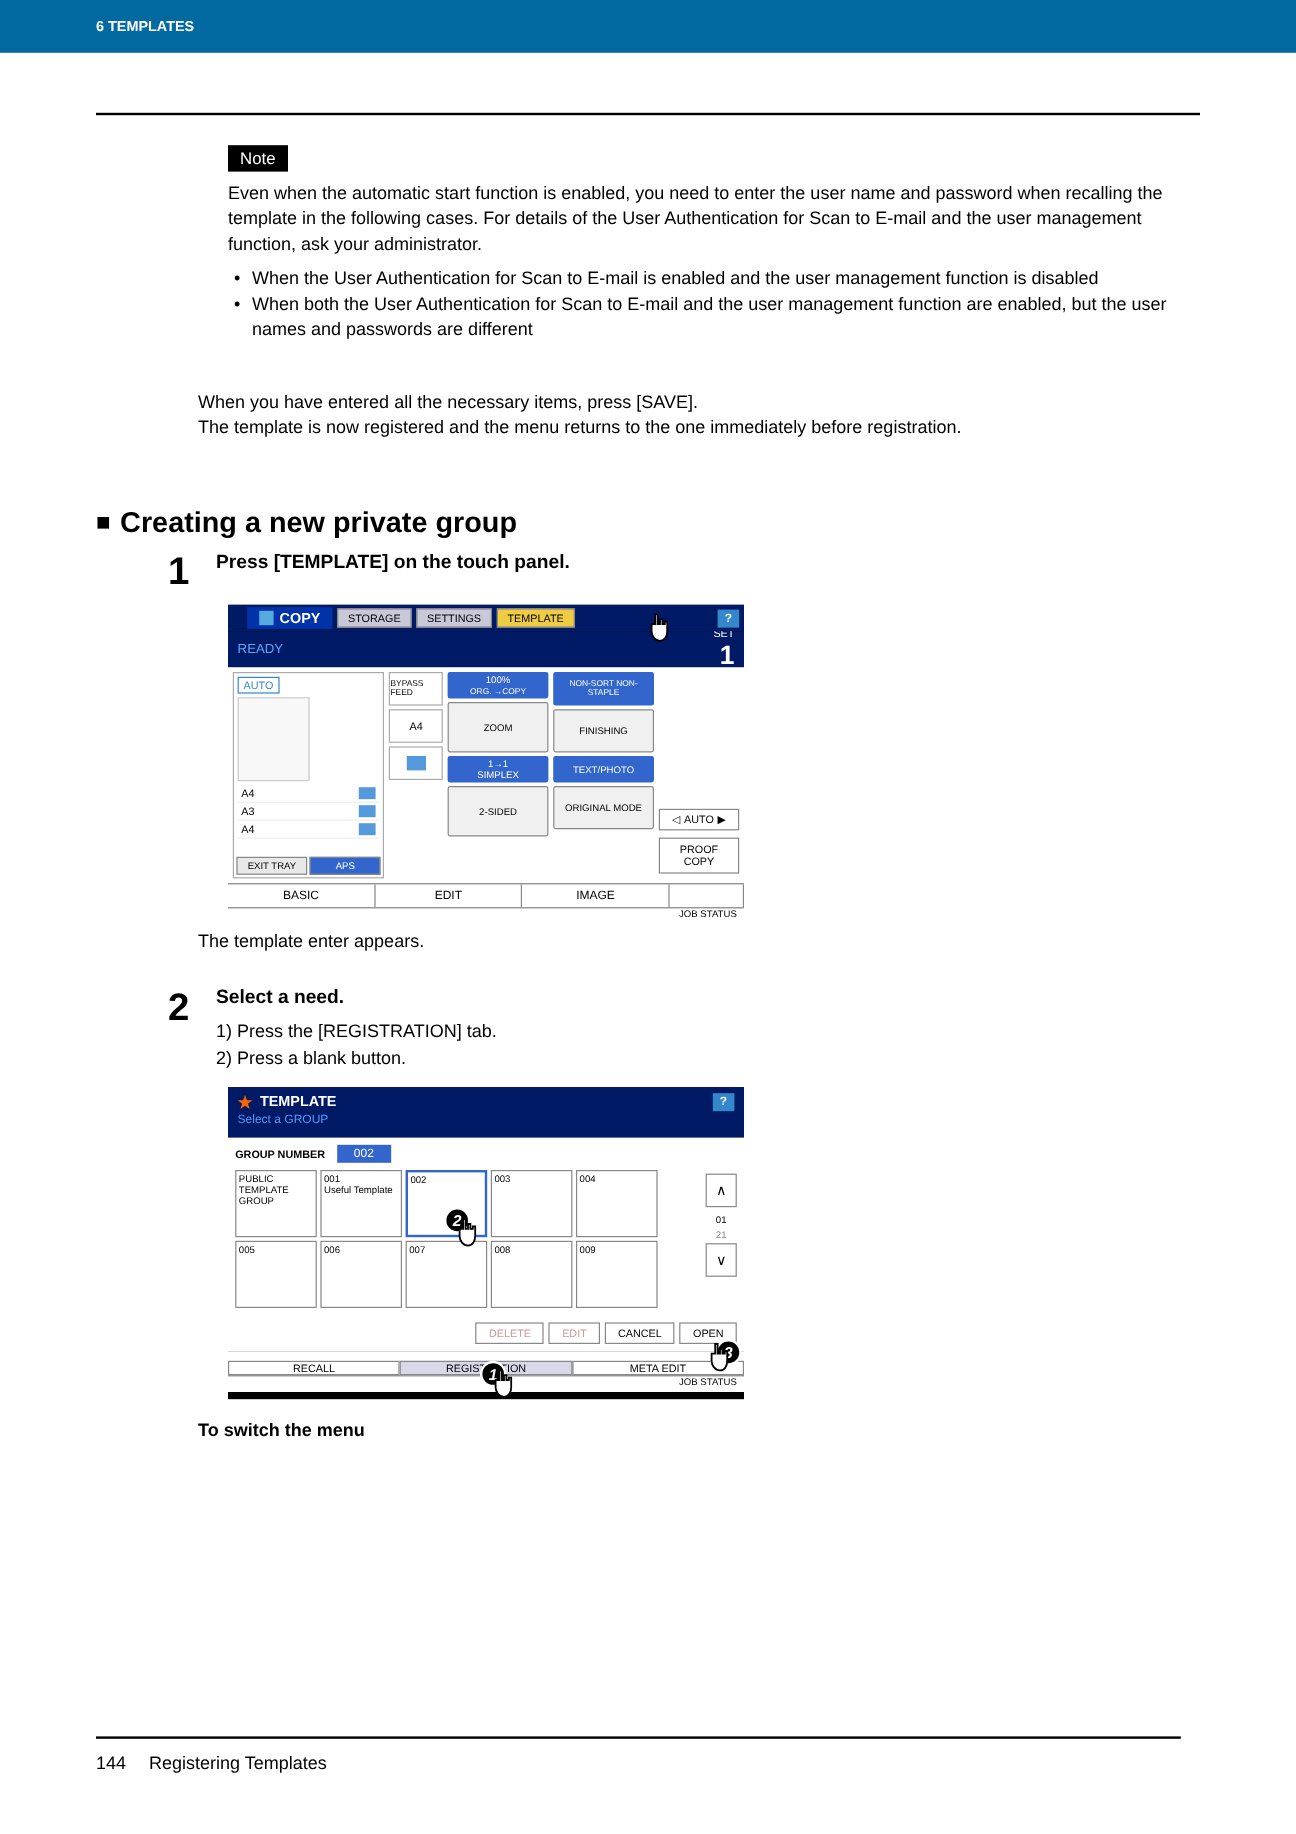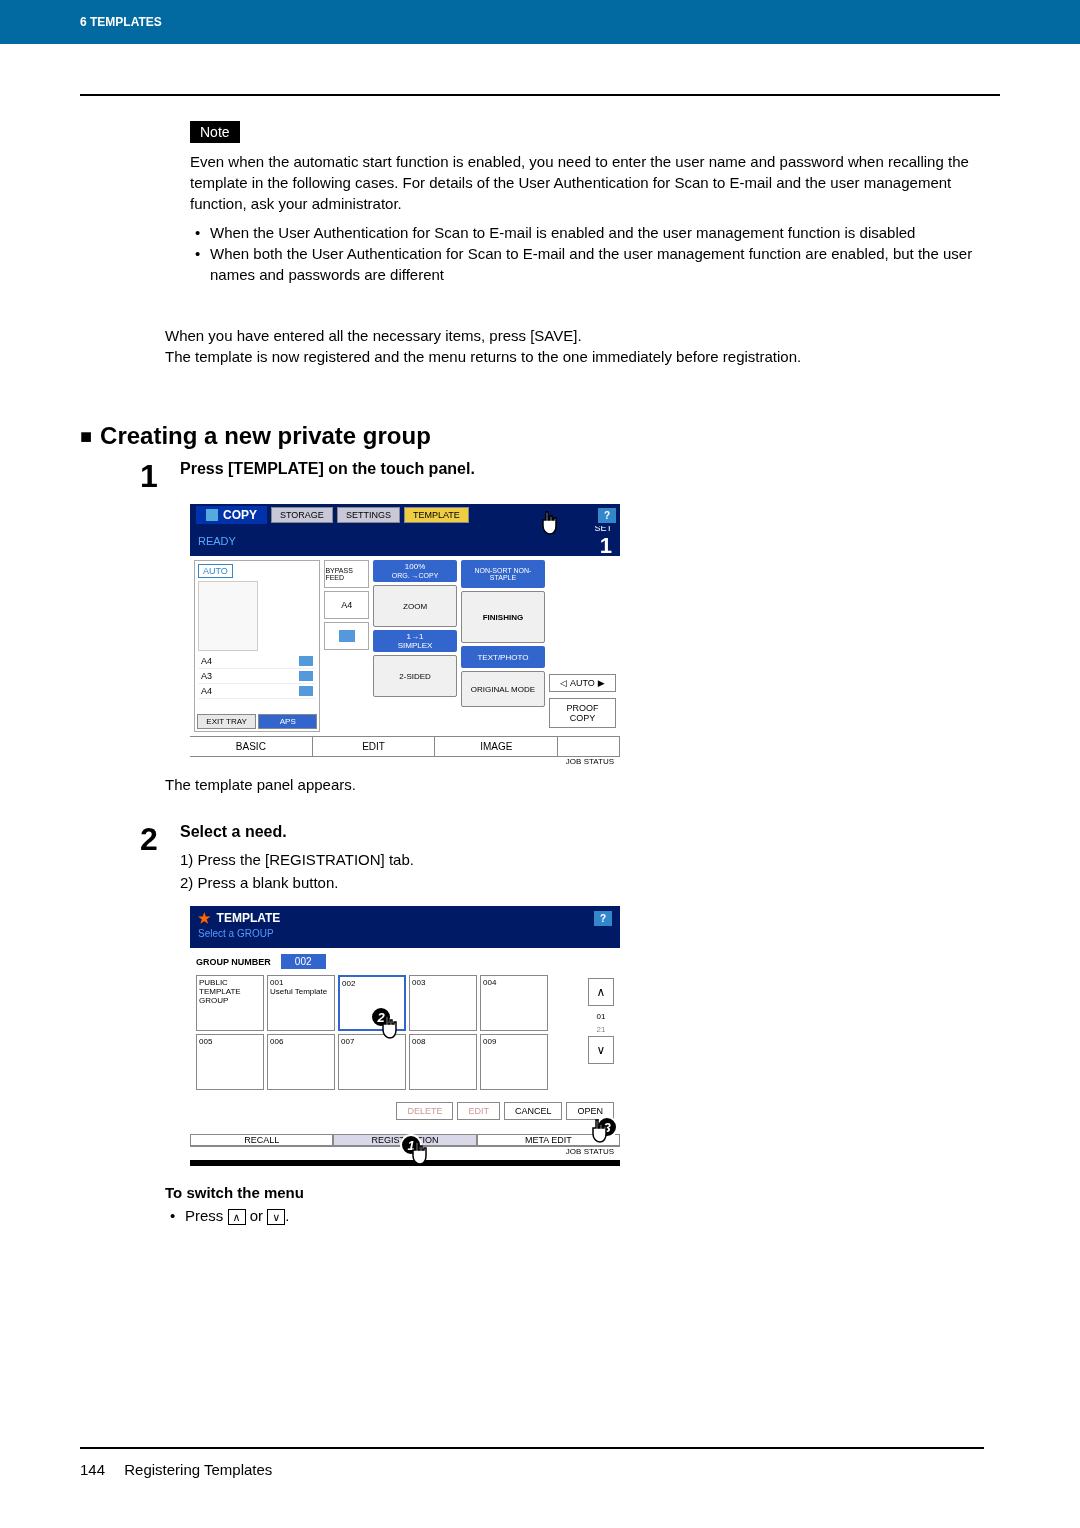--- a/index.html
+++ b/index.html
@@ -123,21 +123,21 @@
       display: flex;
       align-items: center;
       position: relative;
     }
     .panel1-copy {
       background: #0033aa;
       color: #fff;
       padding: 2px 10px;
       font-weight: bold;
       font-size: 12px;
-      margin-left: 6px;
+      margin-left: 16px;
       display: flex;
       align-items: center;
     }
     .panel1-copy-icon {
       width: 12px;
       height: 12px;
       background: #55aadd;
       margin-right: 5px;
     }
     .panel1-tab {
@@ -635,21 +635,21 @@
             <div><span>100%</span><br><span style="font-size:7px;">ORG.  →COPY</span></div>
           </div>
           <div class="panel1-opt-btn">ZOOM</div>
           <div class="panel1-opt-blue">
             <div><span>1→1</span><br><span>SIMPLEX</span></div>
           </div>
           <div class="panel1-opt-btn">2-SIDED</div>
         </div>
         <div class="panel1-option-col">
           <div class="panel1-opt-blue" style="height:28px;font-size:7px;">NON-SORT NON-STAPLE</div>
-          <div class="panel1-opt-btn" style="height:52px;font-weight:bold;">FINISHING</div>
+          <div class="panel1-opt-btn" style="height:36px;">FINISHING</div>
           <div class="panel1-opt-blue" style="height:22px;">TEXT/PHOTO</div>
           <div class="panel1-opt-btn" style="height:36px;">ORIGINAL MODE</div>
         </div>
         <div class="panel1-right">
           <div style="height:60px;"></div>
           <div class="panel1-auto-btn">
             <span>◁</span>
             <span>AUTO</span>
             <span>▶</span>
           </div>
@@ -663,21 +663,21 @@
         <div class="panel1-btab" style="flex:0.5"></div>
       </div>
       <div class="panel1-job">JOB STATUS</div>
 
       <svg class="hand-cursor" style="top:6px;right:58px;" viewBox="0 0 24 28">
         <path d="M8 2 L10 2 L10 10 L12 10 L12 6 L14 6 L14 10 L16 10 L16 8 L18 8 L18 16 C18 20 16 24 12 24 C8 24 5 20 5 16 L5 10 L8 10 Z" fill="#fff" stroke="#000" stroke-width="1.5"></path>
       </svg>
     </div>
   </div>
 
-  <div class="after-shot">The template panel appears.</div>
+  <div class="after-shot">The template enter appears.</div>
 
   
   <div class="step" style="margin-top:30px;">
     <div class="step-num">2</div>
     <div class="step-body">
       <div class="step-title">Select a need.</div>
       <ol class="ol-steps">
         <li>1)  Press the [REGISTRATION] tab.</li>
         <li>2)  Press a blank button.</li>
       </ol>
@@ -746,23 +746,20 @@
         <path d="M8 2 L10 2 L10 10 L12 10 L12 6 L14 6 L14 10 L16 10 L16 8 L18 8 L18 16 C18 20 16 24 12 24 C8 24 5 20 5 16 L5 10 L8 10 Z" fill="#fff" stroke="#000" stroke-width="1.5"></path>
       </svg>
       <svg class="hand-cursor" style="bottom:20px;right:8px;" viewBox="0 0 24 28">
         <path d="M8 2 L10 2 L10 10 L12 10 L12 6 L14 6 L14 10 L16 10 L16 8 L18 8 L18 16 C18 20 16 24 12 24 C8 24 5 20 5 16 L5 10 L8 10 Z" fill="#fff" stroke="#000" stroke-width="1.5"></path>
       </svg>
     </div>
   </div>
 
   <div class="sub-heading">To switch the menu</div>
   <ul class="sub-bullets">
-    <li>
-      <span>Press </span><span class="arrow-box">∧</span><span> or </span><span class="arrow-box">∨</span><span>.</span>
-    </li>
   </ul>
 
 </div>
 
 <div class="footer">
   <hr class="footer-hr">
   <div class="footer-text">
     <span class="page-num">144</span>
     <span>Registering Templates</span>
   </div>

